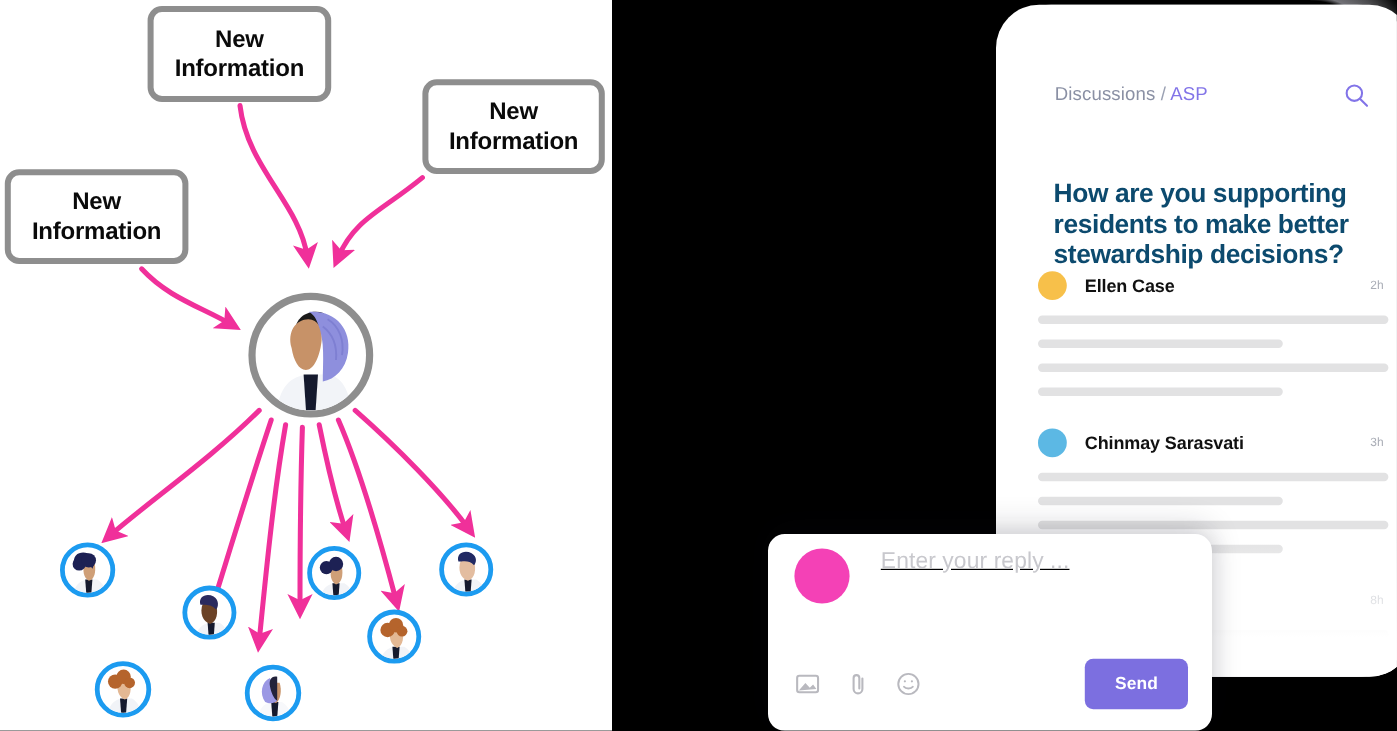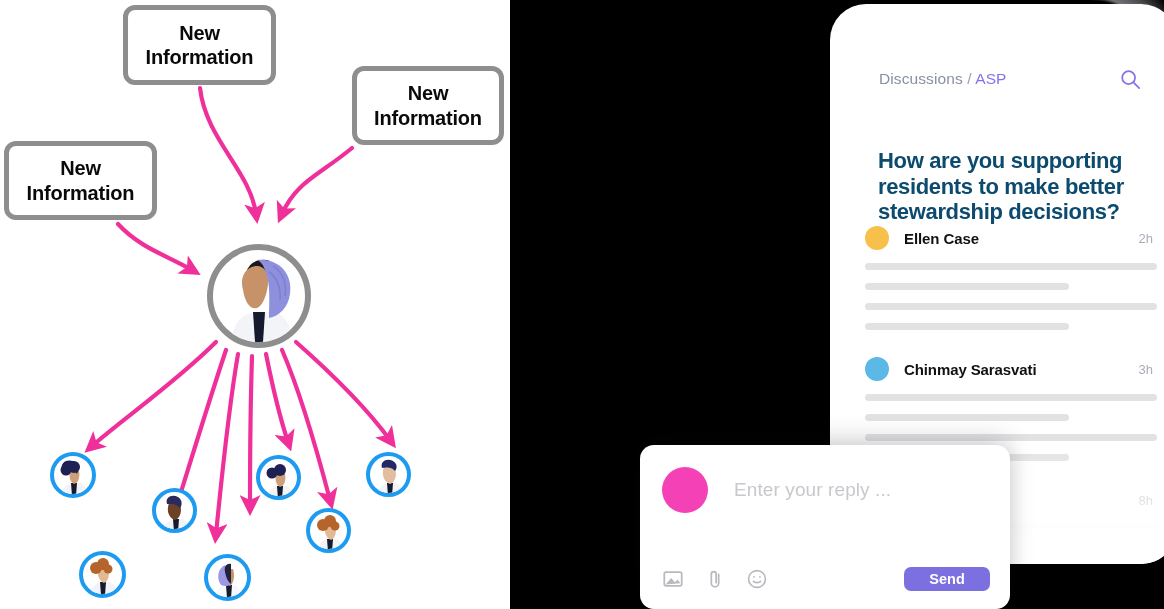--- a/index.html
+++ b/index.html
@@ -46,40 +46,40 @@
   .ph-title{position:absolute;left:48px;top:106px;right:34px;
             font-size:22px;font-weight:bold;color:#0c4a6e;
             line-height:1.17;letter-spacing:-.35px;margin-top:38px;}
 
   .feed{position:absolute;left:35px;right:20px;top:222px;bottom:0;}
   .cmt{position:relative;margin-bottom:27px;}
   .cmt-head{display:flex;align-items:center;}
   .dot{width:24px;height:24px;border-radius:50%;flex:0 0 auto;}
   .cmt-name{margin-left:15px;font-size:15px;font-weight:bold;color:#111;
             letter-spacing:-.1px;}
-  .cmt-time{margin-left:auto;font-size:13px;color:#a9adb6;padding-right:4px;}
+  .cmt-time{margin-left:auto;font-size:10px;color:#a9adb6;padding-right:4px;}
   .skel{height:7px;border-radius:4px;background:#e2e2e3;margin-top:13px;}
   .s-full{width:100%;} .s-mid{width:70%;}
 
   .fade{position:absolute;left:0;right:0;bottom:0;height:118px;
         background:linear-gradient(to bottom,rgba(255,255,255,0),#fff 72%);
         pointer-events:none;}
 
   .reply{position:absolute;left:640px;top:445px;width:370px;height:164px;
          background:#fff;border-radius:14px;
          box-shadow:0 -6px 26px rgba(20,20,40,.16),0 2px 18px rgba(20,20,40,.10);}
-  .reply-top{display:flex;align-items:center;padding:22px 0 0 22px;}
+  .reply-top{display:flex;align-items:flex-start;padding:12px 0 0 22px;text-decoration:underline;}
   .reply-av{width:46px;height:46px;border-radius:50%;background:#f441b6;
             flex:0 0 auto;}
   .reply-ph{margin-left:26px;font-size:19px;color:#c8c8cd;letter-spacing:.1px;}
   .reply-bar{position:absolute;left:22px;right:20px;bottom:18px;
              display:flex;align-items:center;}
   .tool{width:22px;height:22px;margin-right:20px;}
   .send{margin-left:auto;background:#7c6fe0;color:#fff;border:none;
-        border-radius:7px;padding:4px 25px;font-size:14.5px;font-weight:bold;
+        border-radius:7px;padding:13px 25px;font-size:14.5px;font-weight:bold;
         font-family:inherit;letter-spacing:.1px;cursor:pointer;}
 </style>
 </head>
 <body>
 
 <div class="stage">
 
   <div class="diagram-panel">
 
     <svg class="diagram-svg" width="510" height="609" viewBox="0 0 510 609">

